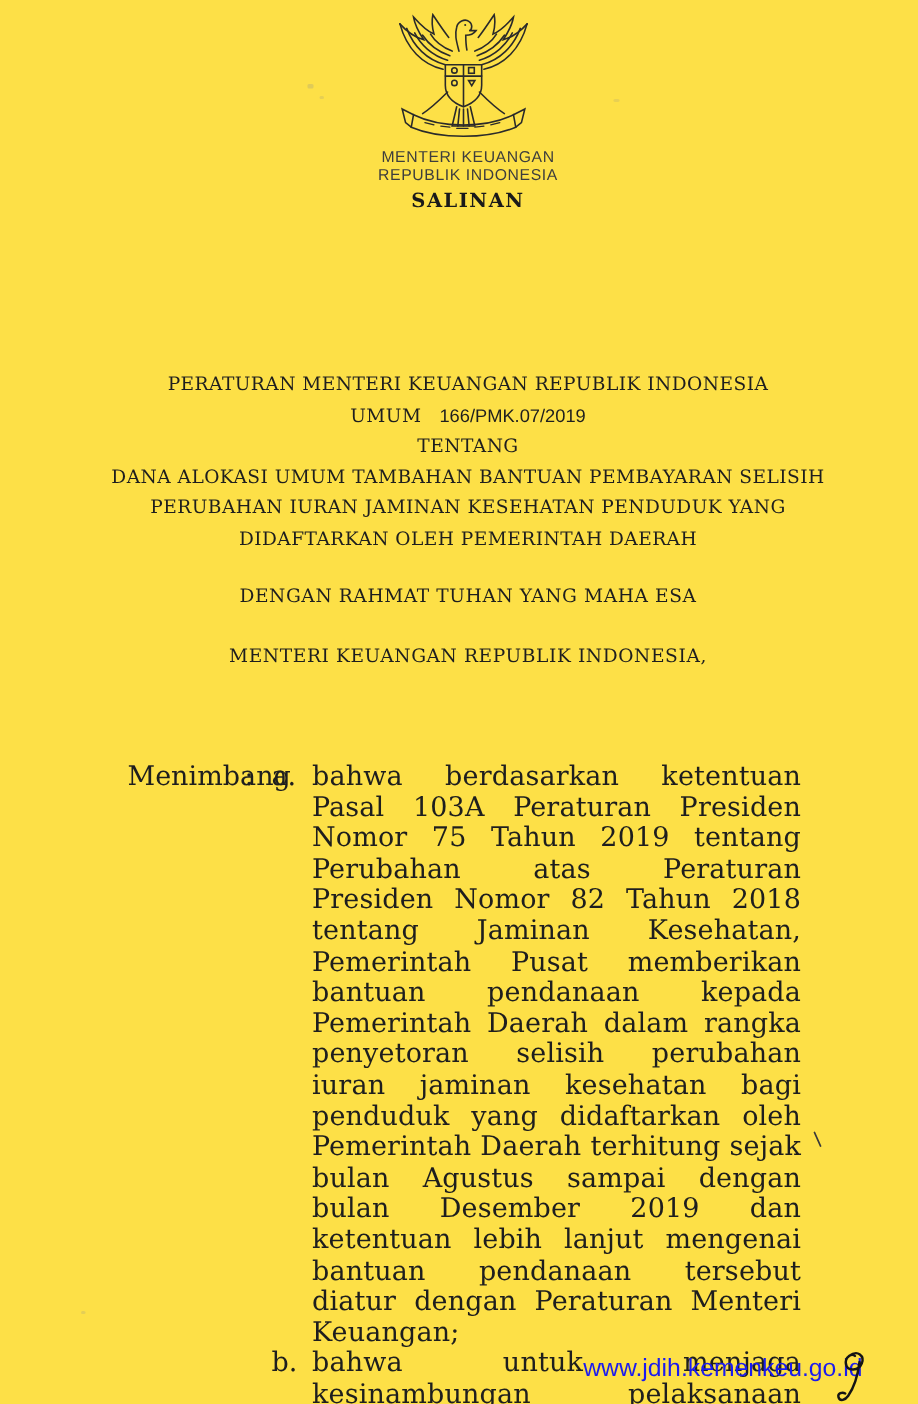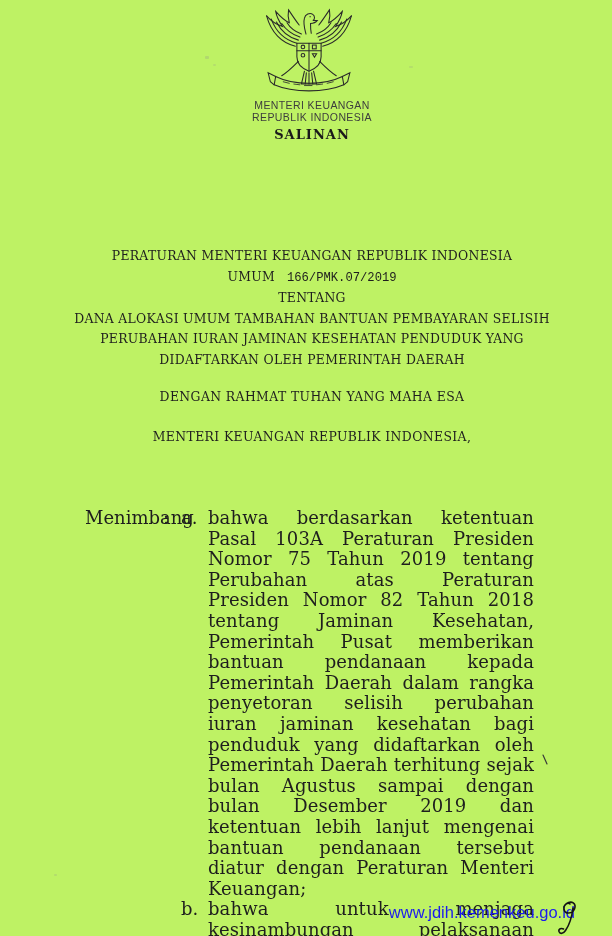--- a/index.html
+++ b/index.html
@@ -1,20 +1,20 @@
 <!DOCTYPE html>
 <html><head>
 <meta charset="utf-8">
 <style>
   html,body{margin:0;padding:0;background:#9a9a9a;}
   .page{
     position:relative;
     width:612px;height:936px;
     margin:0 auto;
-    background:#bef264;
+    background:#fde047;
     overflow:hidden;
     font-family:"DejaVu Serif","Liberation Serif",serif;
     color:#1e1e1e;
   }
   
   .emblem{position:absolute;left:256px;top:8px;width:106px;height:90px;}
   .ministry{
     position:absolute;left:6px;top:99px;width:612px;
     text-align:center;
     font-family:"Liberation Sans","DejaVu Sans",sans-serif;
@@ -26,21 +26,21 @@
     text-align:center;font-weight:bold;font-size:13px;letter-spacing:1px;
     color:#1a1a1a;
   }
   
   .title-block{
     position:absolute;left:6px;top:246px;width:612px;
     text-align:center;font-size:12.4px;line-height:20.6px;
     letter-spacing:.3px;
   }
   .nomor-value{
-    font-family:Liberation Mono, monospace;
+    font-family:Liberation Sans, sans-serif;
     font-size:12.2px;margin-left:12px;letter-spacing:0;text-align:right;
   }
   .grace{
     position:absolute;left:6px;top:389px;width:612px;
     text-align:center;font-size:12.4px;letter-spacing:.4px;
   }
   .issuer{
     position:absolute;left:6px;top:429px;width:612px;
     text-align:center;font-size:12.4px;letter-spacing:.4px;
   }

